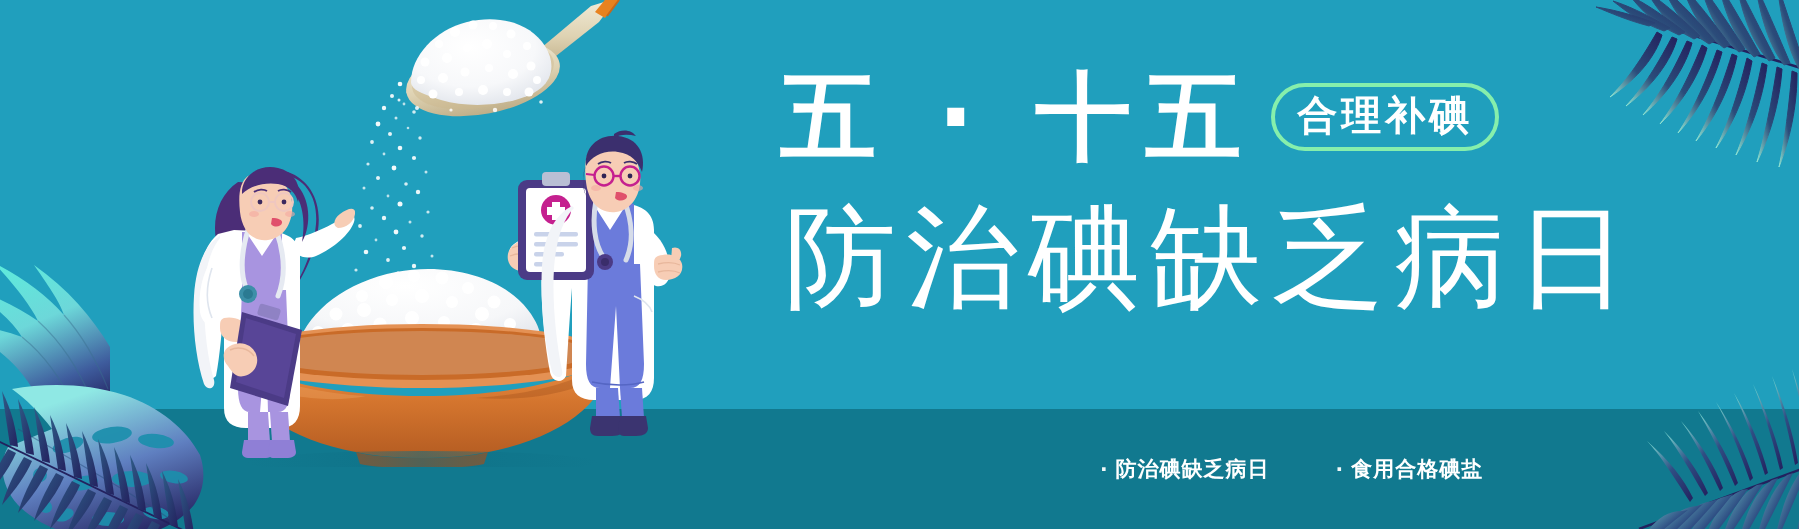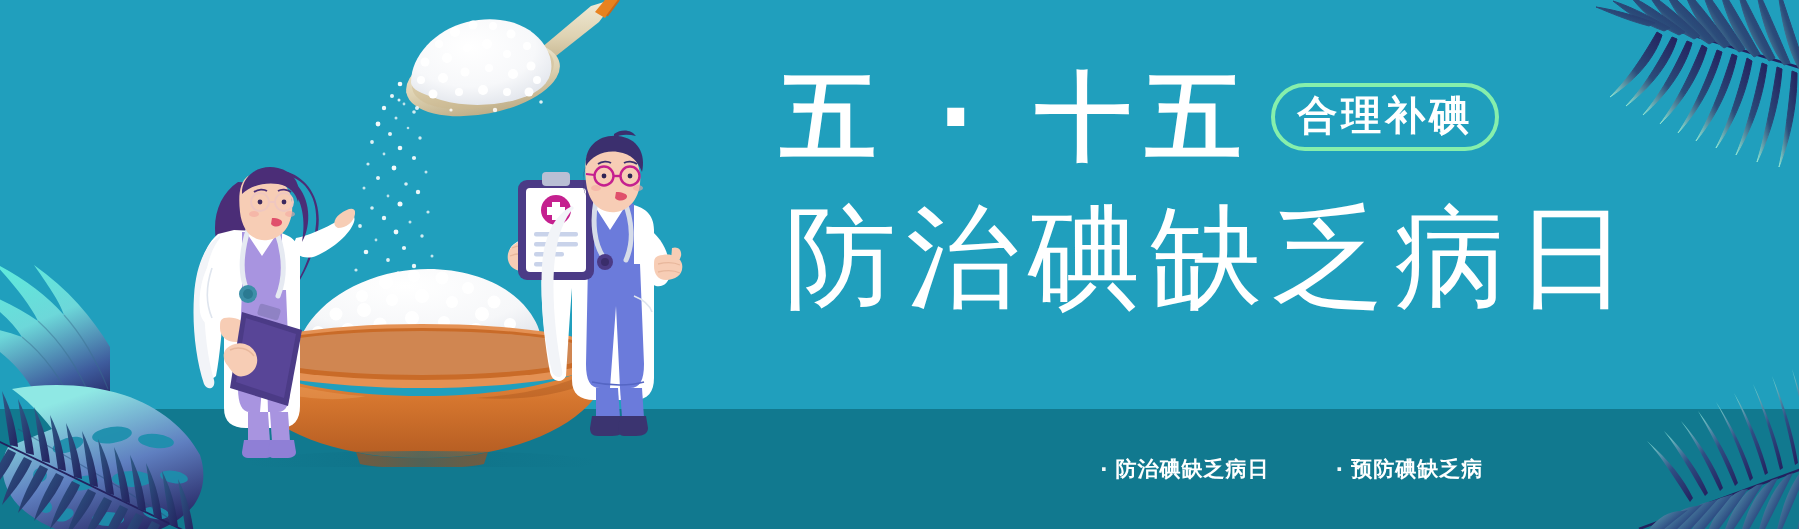--- a/index.html
+++ b/index.html
@@ -592,17 +592,17 @@
     <div class="title-sub">防治碘缺乏病日</div>
   </div>
 
   <div class="tagline">
     <span class="tag-item">
       <span class="tag-dot">·</span>
       <span>防治碘缺乏病日</span>
     </span>
     <span class="tag-item">
       <span class="tag-dot">·</span>
-      <span>预防碘缺乏病</span>
+      <span>食用合格碘盐</span>
     </span>
   </div>
 
 </div>
 
 </body></html>

